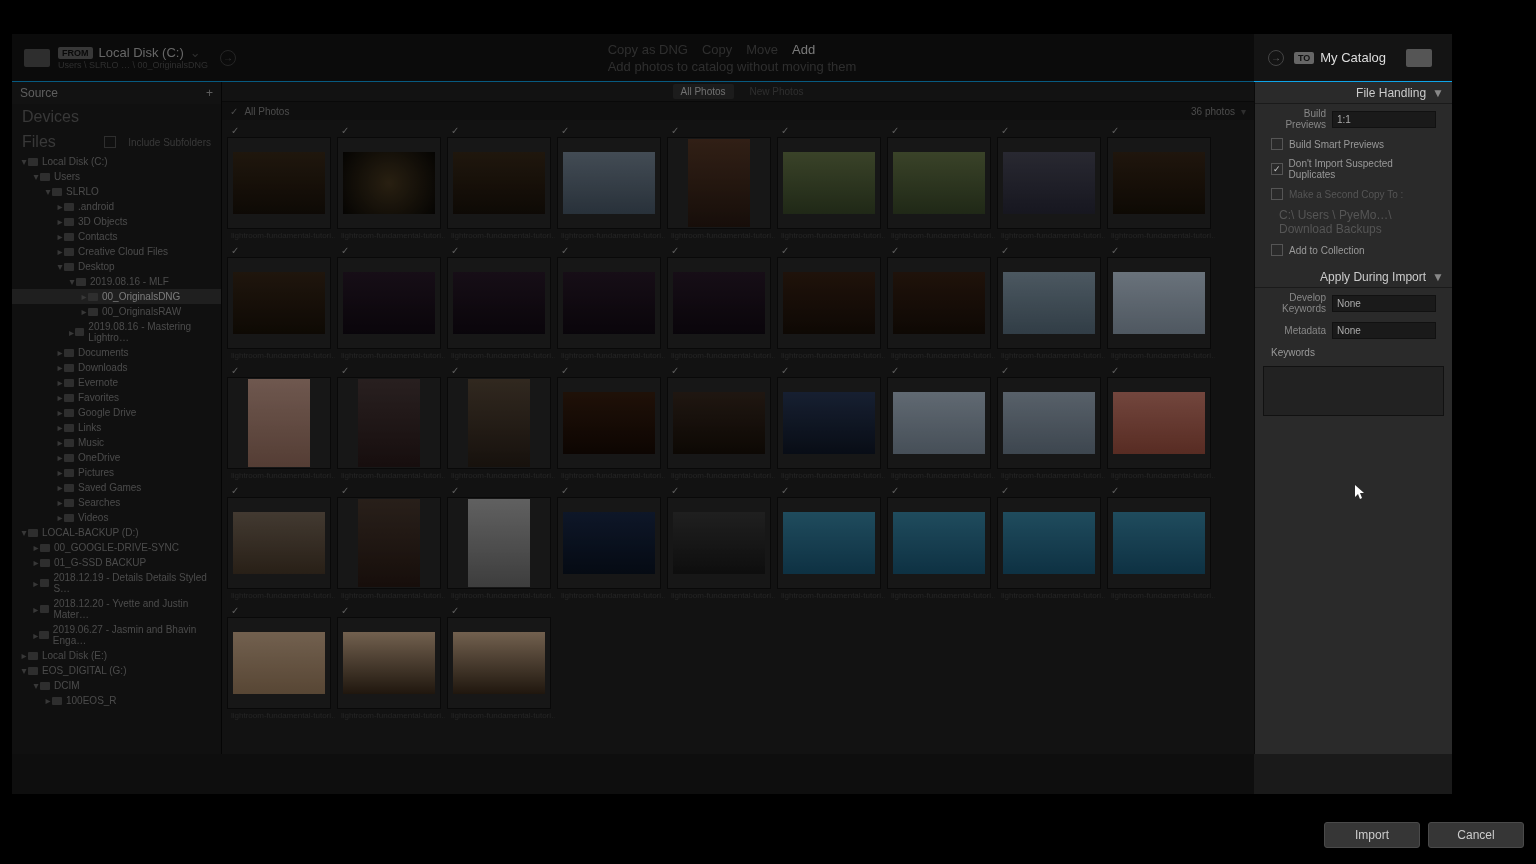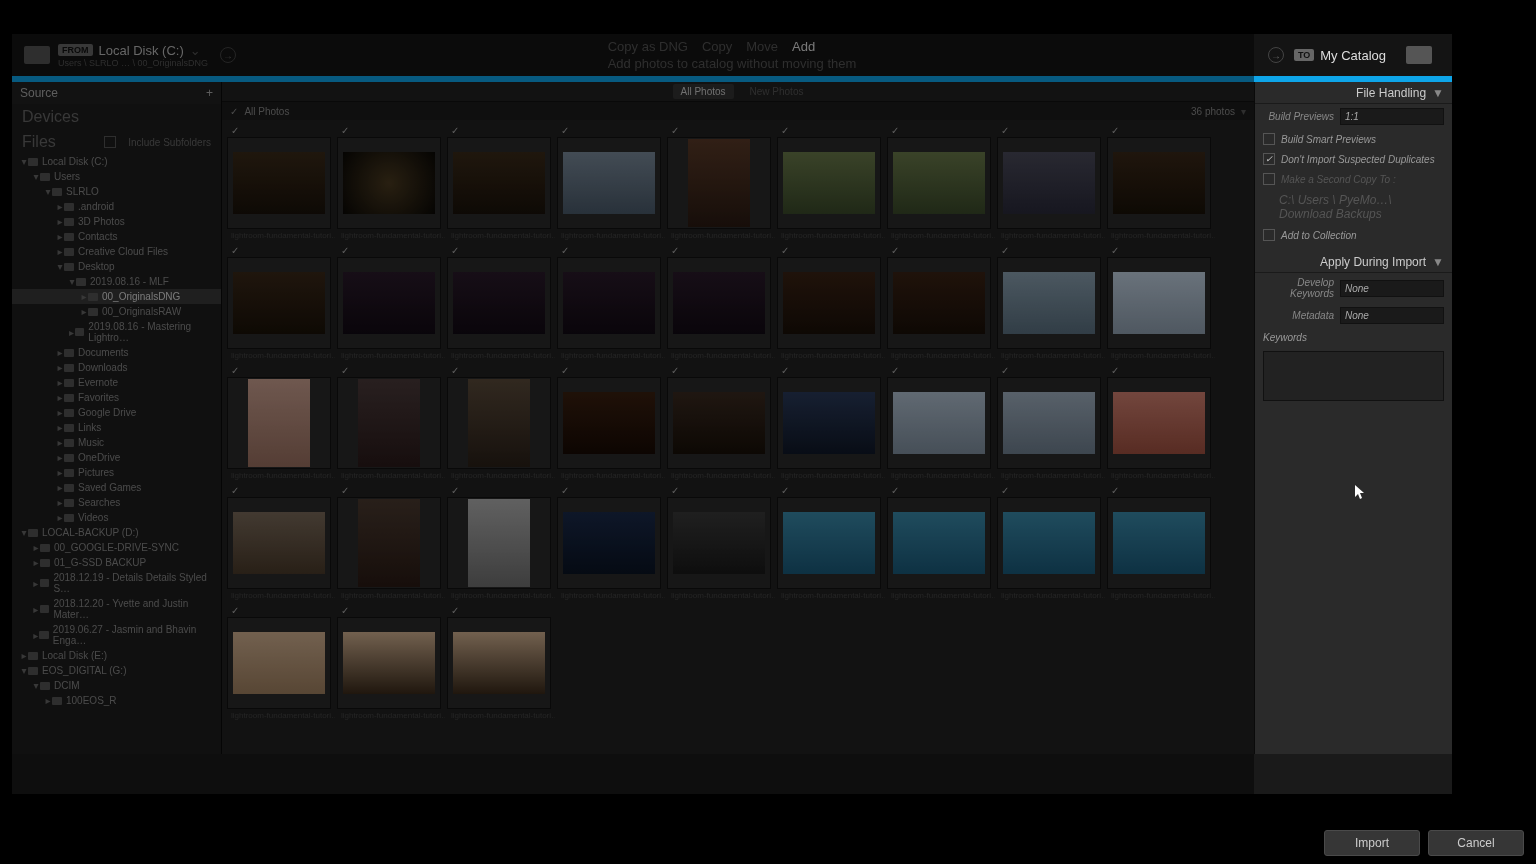--- a/index.html
+++ b/index.html
@@ -1,18 +1,18 @@
 <!DOCTYPE html>
 <html><head>
 <meta charset="utf-8">
 <style>
 * { margin:0; padding:0; box-sizing:border-box; font-family:"Segoe UI",Arial,sans-serif; user-select:none; }
 html,body { width:1536px; height:864px; background:#000; overflow:hidden; }
 .app { position:absolute; left:12px; top:34px; width:1440px; height:760px; background:#1a1a1a; color:#999; font-size:11px; }
-.topbar { height:48px; background:#141414; display:flex; align-items:center; position:relative; border-bottom:6px solid #0ea5e9;}
+.topbar { height:48px; background:#141414; display:flex; align-items:center; position:relative; border-bottom:1px solid #0ea5e9;}
 .badge { display:inline-block; background:#666; color:#111; font-size:9px; font-weight:bold; padding:1px 4px; border-radius:2px; margin-right:6px;}
 .disk-ic { width:26px; height:18px; background:#555; border-radius:2px; margin:0 8px 0 12px; display:inline-block;}
 .from-box { display:flex; flex-direction:column; justify-content:center;}
 .from-title { color:#bbb; font-size:13px; display:flex; align-items:center;}
 .from-path { color:#555; font-size:9px;}
 .arrow-c { width:16px;height:16px;border:1px solid #444;border-radius:50%;display:flex;align-items:center;justify-content:center;color:#666;font-size:10px;margin-left:12px;}
 .mode-bar { position:absolute; left:50%; transform:translateX(-50%); text-align:center;}
 .modes { display:flex; gap:14px; color:#555; font-size:13px;}
 .modes .act { color:#ddd;}
 .mode-sub { color:#555; font-size:13px; margin-top:2px;}
@@ -38,30 +38,30 @@
 .chkm { color:#aaa; font-size:10px; padding-left:4px; height:12px;}
 .thwrap { width:104px; height:92px; background:#2a2a2a; border:1px solid #111; display:flex; align-items:center; justify-content:center;}
 .th { width:92px; height:62px; }
 .fn { color:#444; font-size:8px; padding:2px 4px; white-space:nowrap; overflow:hidden;}
 .toolbar { height:30px; background:#1c1c1c; border-top:1px solid #0a0a0a; display:flex; align-items:center; padding:0 8px; gap:8px;}
 .tbtn { background:#333; color:#999; padding:3px 14px; font-size:10px; border:1px solid #444; border-radius:2px;}
 .vbtn { width:22px;height:18px;background:#333;border:1px solid #444;border-radius:2px;}
 .right { width:198px; background:#2a2a2a; border-left:1px solid #0a0a0a;}
 .r-hd { height:22px; display:flex; align-items:center; justify-content:flex-end; padding:0 8px; color:#ccc; font-size:12px; border-bottom:1px solid #1a1a1a;}
 .r-hd .tw{ margin-left:6px;color:#888;}
-.r-row { display:flex; align-items:center; padding:4px 8px; font-size:10px; color:#999;font-style:italic;}
+.r-row { display:flex; align-items:center; padding:4px 16px; font-size:10px; color:#999;}
 .r-lbl { flex:1; text-align:right; padding-right:6px; color:#888;}
 .r-sel { width:104px; background:#1a1a1a; color:#aaa; padding:2px 4px; font-size:10px; border:1px solid #111;}
 .r-chk { width:12px;height:12px;border:1px solid #555;margin-right:6px;display:flex;align-items:center;justify-content:center;font-size:9px;color:#ccc;}
 .r-dis { color:#555;}
 .kw { margin:4px 8px; height:50px; background:#222; border:1px solid #111;}
 .status { height:20px; background:#1c1c1c; color:#555; font-size:9px; display:flex; align-items:center; padding:0 10px; position:relative;}
 .preset { position:absolute; left:430px;}
 .preset-v { position:absolute; right:450px;}
-.ftr { position:absolute; right:12px; bottom:8px; display:flex; gap:8px;margin-left:44px;}
+.ftr { position:absolute; right:12px; bottom:16px; display:flex; gap:8px;margin-left:44px;}
 .bigbtn { width:96px; height:26px; background:#363636; color:#ccc; font-size:12px; display:flex; align-items:center; justify-content:center; border:1px solid #4a4a4a; border-radius:3px;}
 .cursor { position:absolute; left:1355px; top:485px; width:12px;height:16px; color:#fff; font-size:14px; pointer-events:none;}
 .dim { position:absolute; inset:0; background:rgba(0,0,0,.45); pointer-events:none;}
 </style>
 </head>
 <body>
 
 <div class="app">
 
   <div class="topbar">
@@ -125,21 +125,21 @@
             <span>SLRLO</span>
           </div>
           <div class="row" style="padding-left: 44px;">
             <span class="tw">▸</span>
             <span class="ic"></span>
             <span>.android</span>
           </div>
           <div class="row" style="padding-left: 44px;">
             <span class="tw">▸</span>
             <span class="ic"></span>
-            <span>3D Photos</span>
+            <span>3D Objects</span>
           </div>
           <div class="row" style="padding-left: 44px;">
             <span class="tw">▸</span>
             <span class="ic"></span>
             <span>Contacts</span>
           </div>
           <div class="row" style="padding-left: 44px;">
             <span class="tw">▸</span>
             <span class="ic"></span>
             <span>Creative Cloud Files</span>

